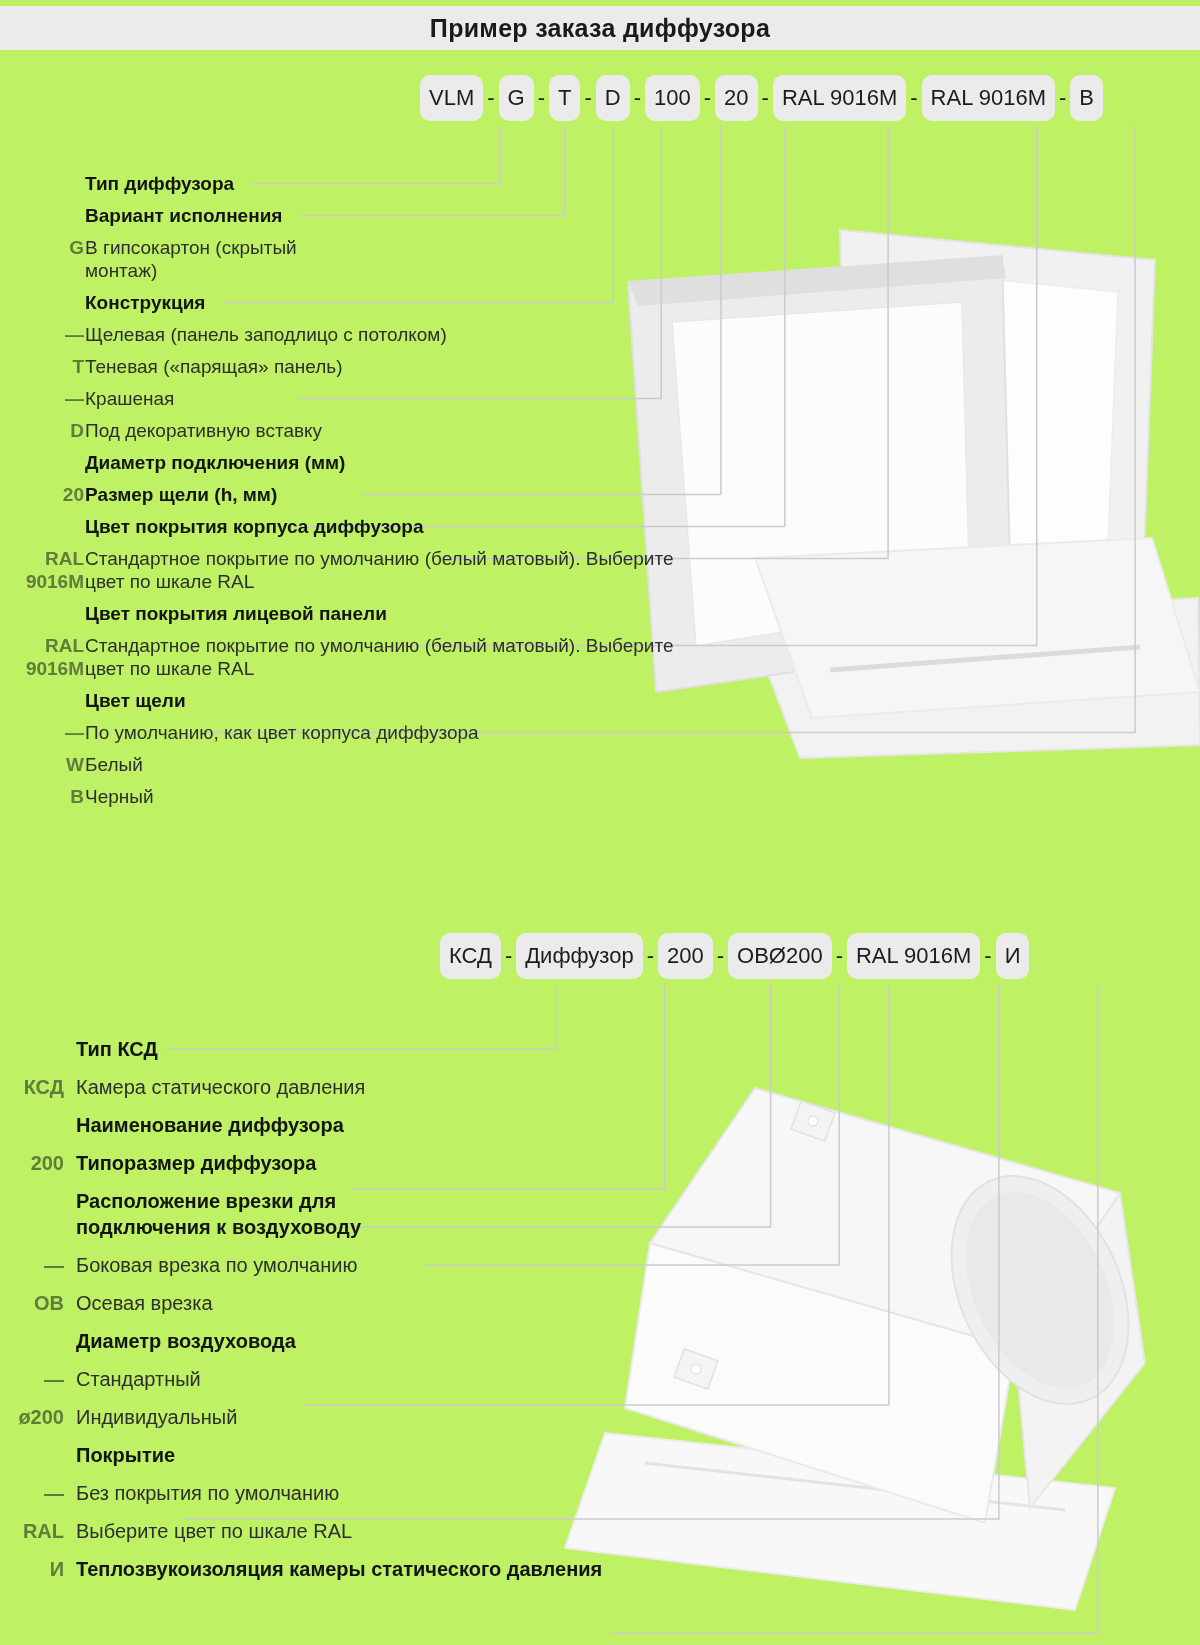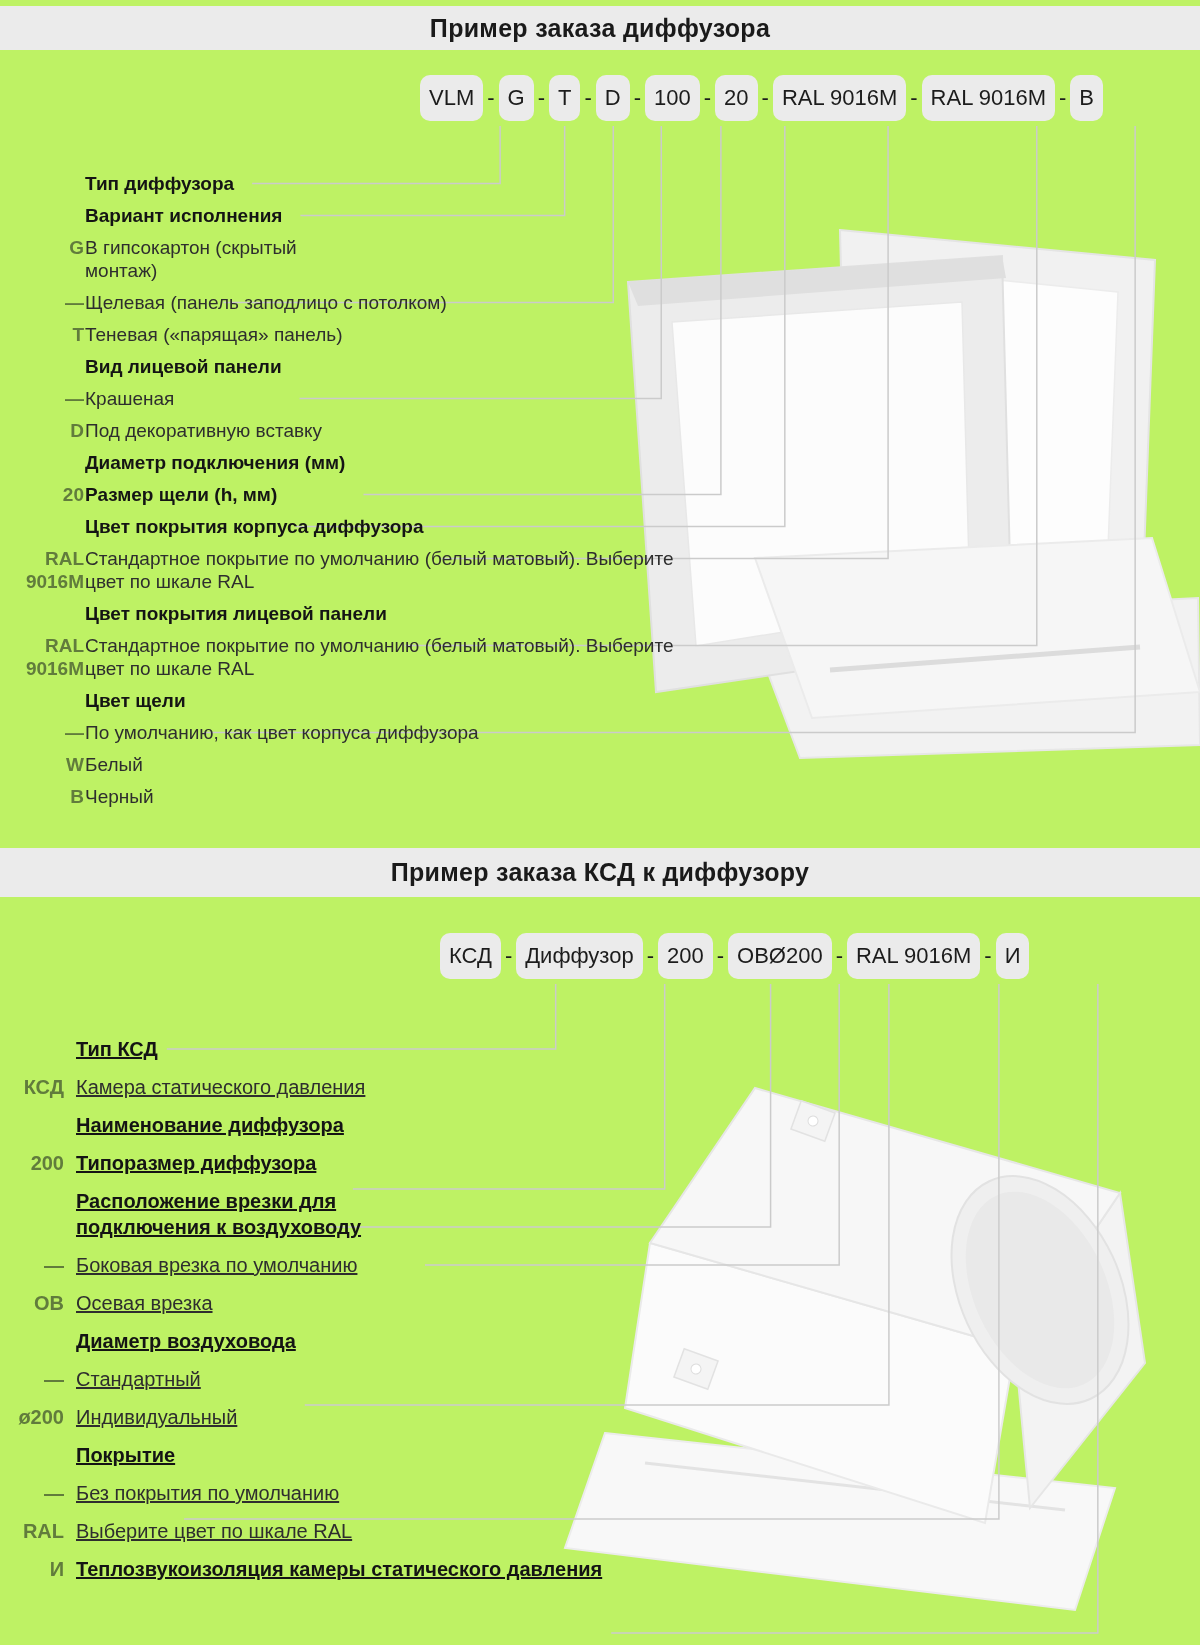--- a/index.html
+++ b/index.html
@@ -30,21 +30,21 @@
   .sec0 .rows{top:172px;left:0;width:680px;}
   .sec1 .rows{top:188px;left:0;width:740px;}
   .row{display:flex;align-items:flex-start;}
   .sec0 .row{font-size:19px;line-height:23px;margin-bottom:9px;}
   .sec1 .row{font-size:20px;line-height:26px;margin-bottom:12px;}
   .rcode{flex:none;text-align:right;font-weight:700;color:var(--accent-green);white-space:pre-line;}
   .sec0 .rcode{width:84px;}
   .sec1 .rcode{width:64px;}
   .rtext{color:var(--body-text);}
   .sec0 .rtext{margin-left:1px;}
-  .sec1 .rtext{margin-left:12px;text-decoration:underline;}
+  .sec1 .rtext{margin-left:12px;}
   .row.bold .rtext{font-weight:700;color:var(--heading-text);}
 
   .photo{position:absolute;z-index:1;pointer-events:none;}
   .connectors{position:absolute;left:0;top:0;width:100%;height:100%;z-index:2;pointer-events:none;}
 </style>
 </head>
 <body>
 
 <div class="page" style="--accent-green: #617c3c; --box-bg: #ebebeb; --bar-bg: #ebebeb; --code-text: #1c1c1c; --heading-text: #141414; --body-text: #2e2e2e;">
 
@@ -99,31 +99,31 @@
           <span class="rtext">Тип диффузора</span>
         </div>
         <div class="row bold">
           <span class="rcode"></span>
           <span class="rtext">Вариант исполнения</span>
         </div>
         <div class="row">
           <span class="rcode">G</span>
           <span class="rtext" style="max-width: 240px;">В гипсокартон (скрытый монтаж)</span>
         </div>
+        <div class="row bold">
+          <span class="rcode"></span>
+          <span class="rtext">Конструкция</span>
+        </div>
         <div class="row">
           <span class="rcode">—</span>
           <span class="rtext">Щелевая (панель заподлицо с потолком)</span>
         </div>
         <div class="row">
           <span class="rcode">T</span>
           <span class="rtext">Теневая («парящая» панель)</span>
-        </div>
-        <div class="row bold">
-          <span class="rcode"></span>
-          <span class="rtext">Вид лицевой панели</span>
         </div>
         <div class="row">
           <span class="rcode">—</span>
           <span class="rtext">Крашеная</span>
         </div>
         <div class="row">
           <span class="rcode">D</span>
           <span class="rtext">Под декоративную вставку</span>
         </div>
         <div class="row bold">
@@ -194,23 +194,20 @@
     </svg>
     <svg class="connectors" viewBox="0 0 1200 797">
         <path d="M 166.765625 201 H 555.6875 V 136" fill="none" stroke="#cbcbcb" stroke-width="1.5"></path>
         <path d="M 352.875 341 H 664.6796875 V 136" fill="none" stroke="#cbcbcb" stroke-width="1.5"></path>
         <path d="M 325.359375 379 H 770.59375 V 136" fill="none" stroke="#cbcbcb" stroke-width="1.5"></path>
         <path d="M 425 417 H 839.18359375 V 136" fill="none" stroke="#cbcbcb" stroke-width="1.5"></path>
         <path d="M 304.765625 557 H 888.91609375 V 136" fill="none" stroke="#cbcbcb" stroke-width="1.5"></path>
         <path d="M 184.125 671 H 998.90625 V 136" fill="none" stroke="#cbcbcb" stroke-width="1.5"></path>
         <path d="M 611.1875 785 H 1097.828125 V 136" fill="none" stroke="#cbcbcb" stroke-width="1.5"></path>
       </svg>
-    <div class="bar">
-      <span class="bar-title">Пример заказа КСД к диффузору</span>
-    </div>
     <div class="code-row">
         <span class="seg">КСД</span>
         <span class="dash">-</span>
         <span class="seg">Диффузор</span>
         <span class="dash">-</span>
         <span class="seg">200</span>
         <span class="dash">-</span>
         <span class="seg">ОВØ200</span>
         <span class="dash">-</span>
         <span class="seg">RAL 9016M</span>

